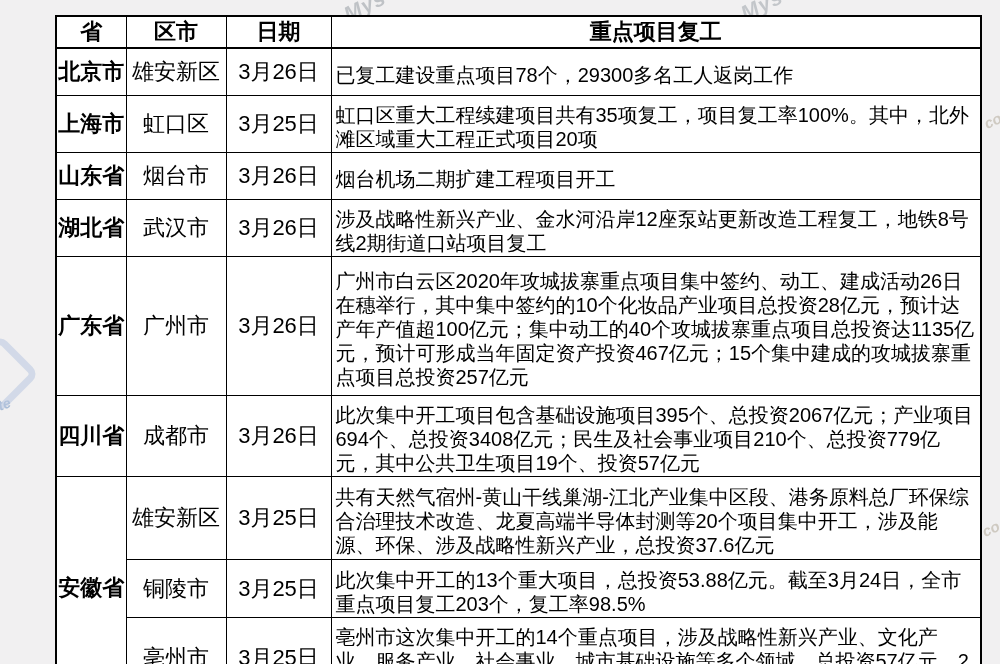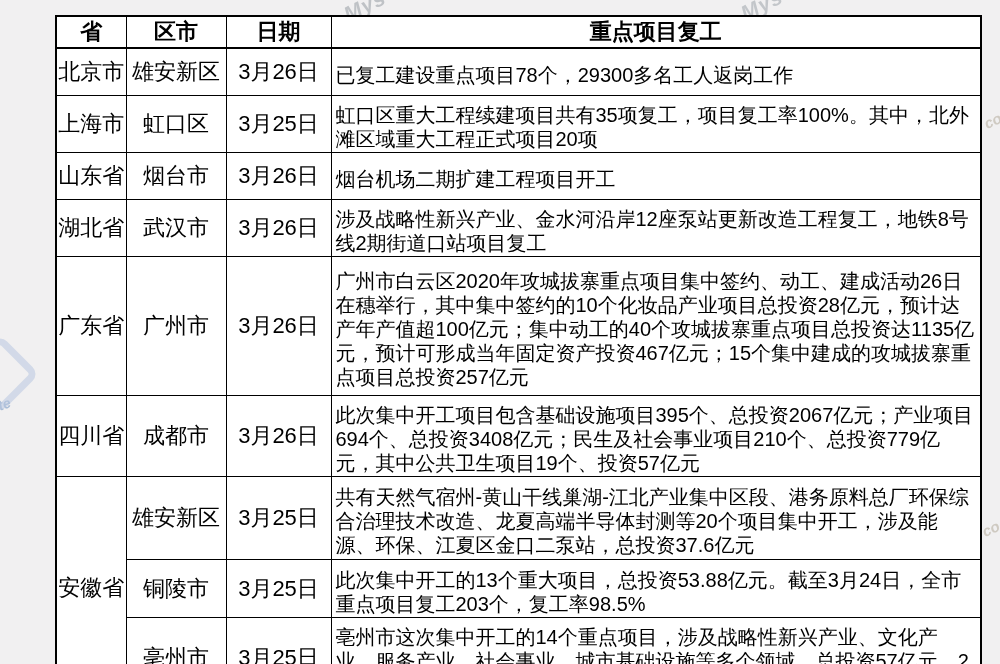--- a/index.html
+++ b/index.html
@@ -29,21 +29,21 @@
     vertical-align: middle;
   }
   thead th {
     font-size: 22px;
     font-weight: bold;
     text-align: center;
     padding: 0;
     border-bottom: 2px solid #000;
   }
   td.prov {
-    font-weight: normal;
+    font-weight: bold;
     font-size: 22px;
     text-align: center;
     padding: 0;
   }
   td.city, td.date {
     font-size: 22px;
     text-align: center;
     padding: 8px 2px;
     margin-left: 8px;
   }
@@ -139,21 +139,21 @@
       <tr style="height:70px">
         <td class="prov">四川省</td>
         <td class="city">成都市</td>
         <td class="date">3月26日</td>
         <td class="detail">此次集中开工项目包含基础设施项目395个、总投资2067亿元；产业项目694个、总投资3408亿元；民生及社会事业项目210个、总投资779亿元，其中公共卫生项目19个、投资57亿元</td>
       </tr>
       <tr style="height:83px">
         <td class="prov" rowspan="3">安徽省</td>
         <td class="city">雄安新区</td>
         <td class="date">3月25日</td>
-        <td class="detail">共有天然气宿州-黄山干线巢湖-江北产业集中区段、港务原料总厂环保综合治理技术改造、龙夏高端半导体封测等20个项目集中开工，涉及能源、环保、江夏区金口二泵站，总投资37.6亿元</td>
+        <td class="detail">共有天然气宿州-黄山干线巢湖-江北产业集中区段、港务原料总厂环保综合治理技术改造、龙夏高端半导体封测等20个项目集中开工，涉及能源、环保、涉及战略性新兴产业，总投资37.6亿元</td>
       </tr>
       <tr style="height:58px">
         <td class="city">铜陵市</td>
         <td class="date">3月25日</td>
         <td class="detail">此次集中开工的13个重大项目，总投资53.88亿元。截至3月24日，全市重点项目复工203个，复工率98.5%</td>
       </tr>
       <tr style="height:79px">
         <td class="city">亳州市</td>
         <td class="date">3月25日</td>
         <td class="detail">亳州市这次集中开工的14个重点项目，涉及战略性新兴产业、文化产业、服务产业、社会事业、城市基础设施等多个领域，总投资57亿元，2020年计划投资达20亿元</td>

